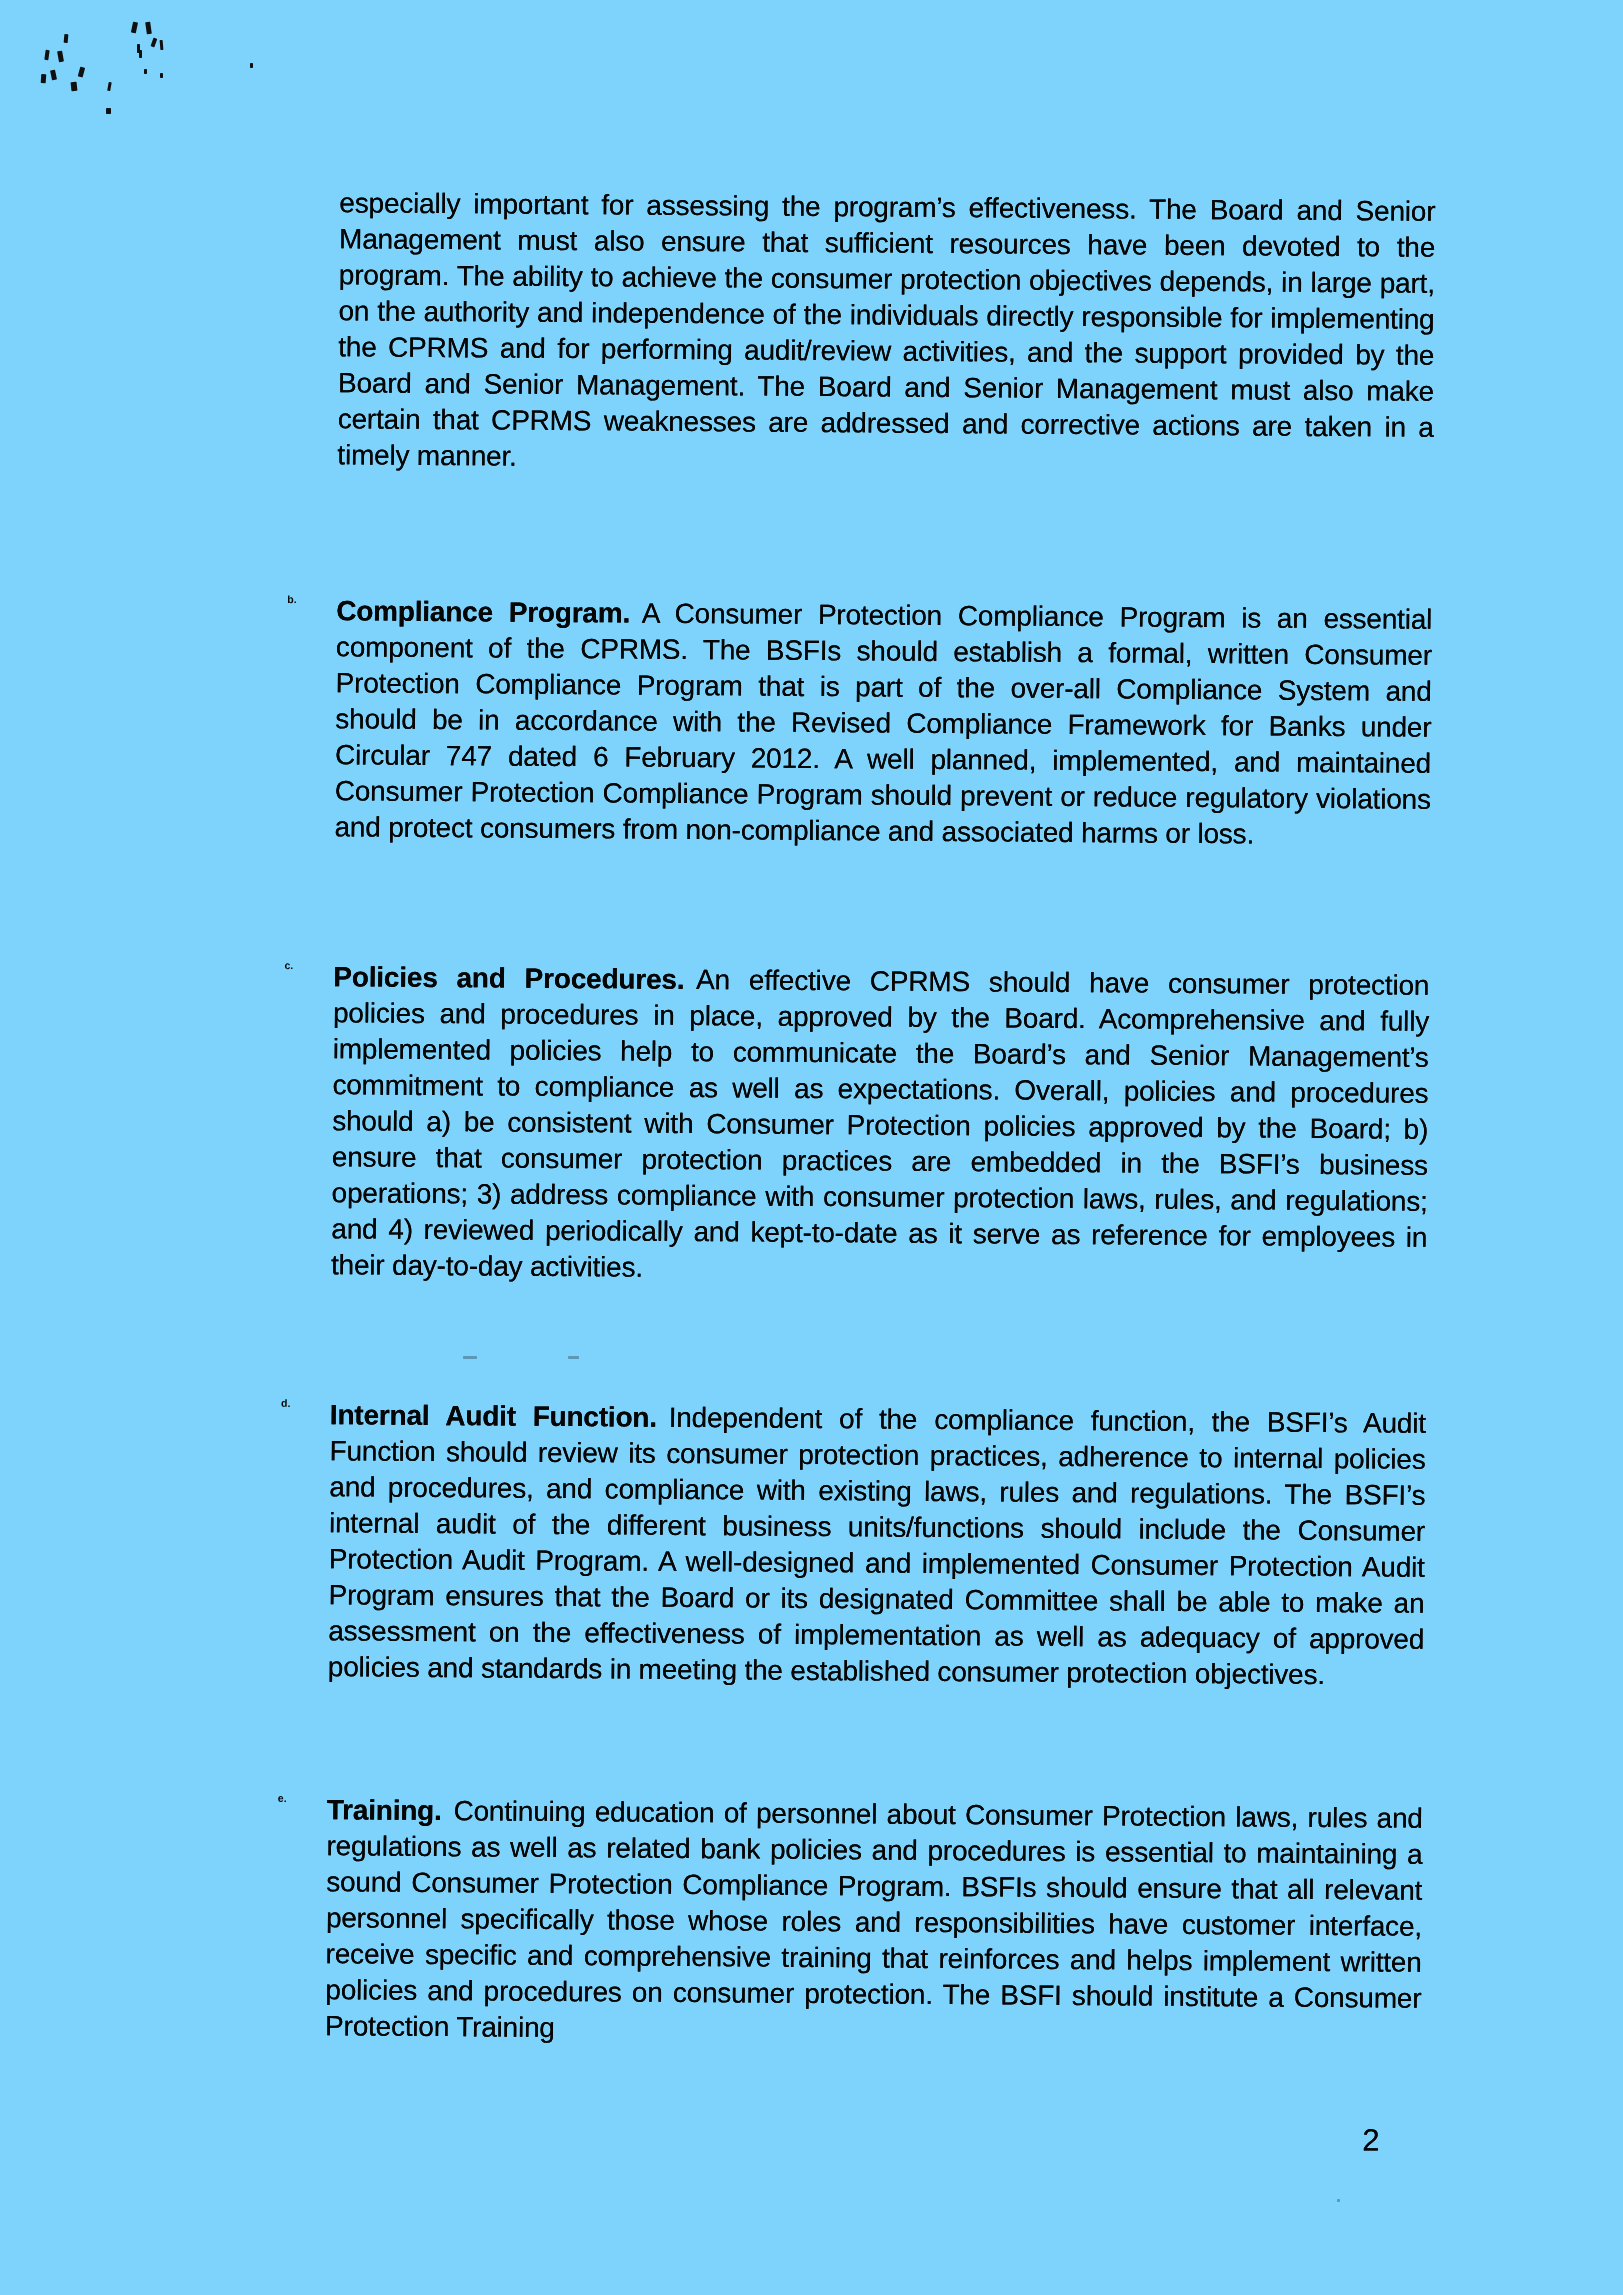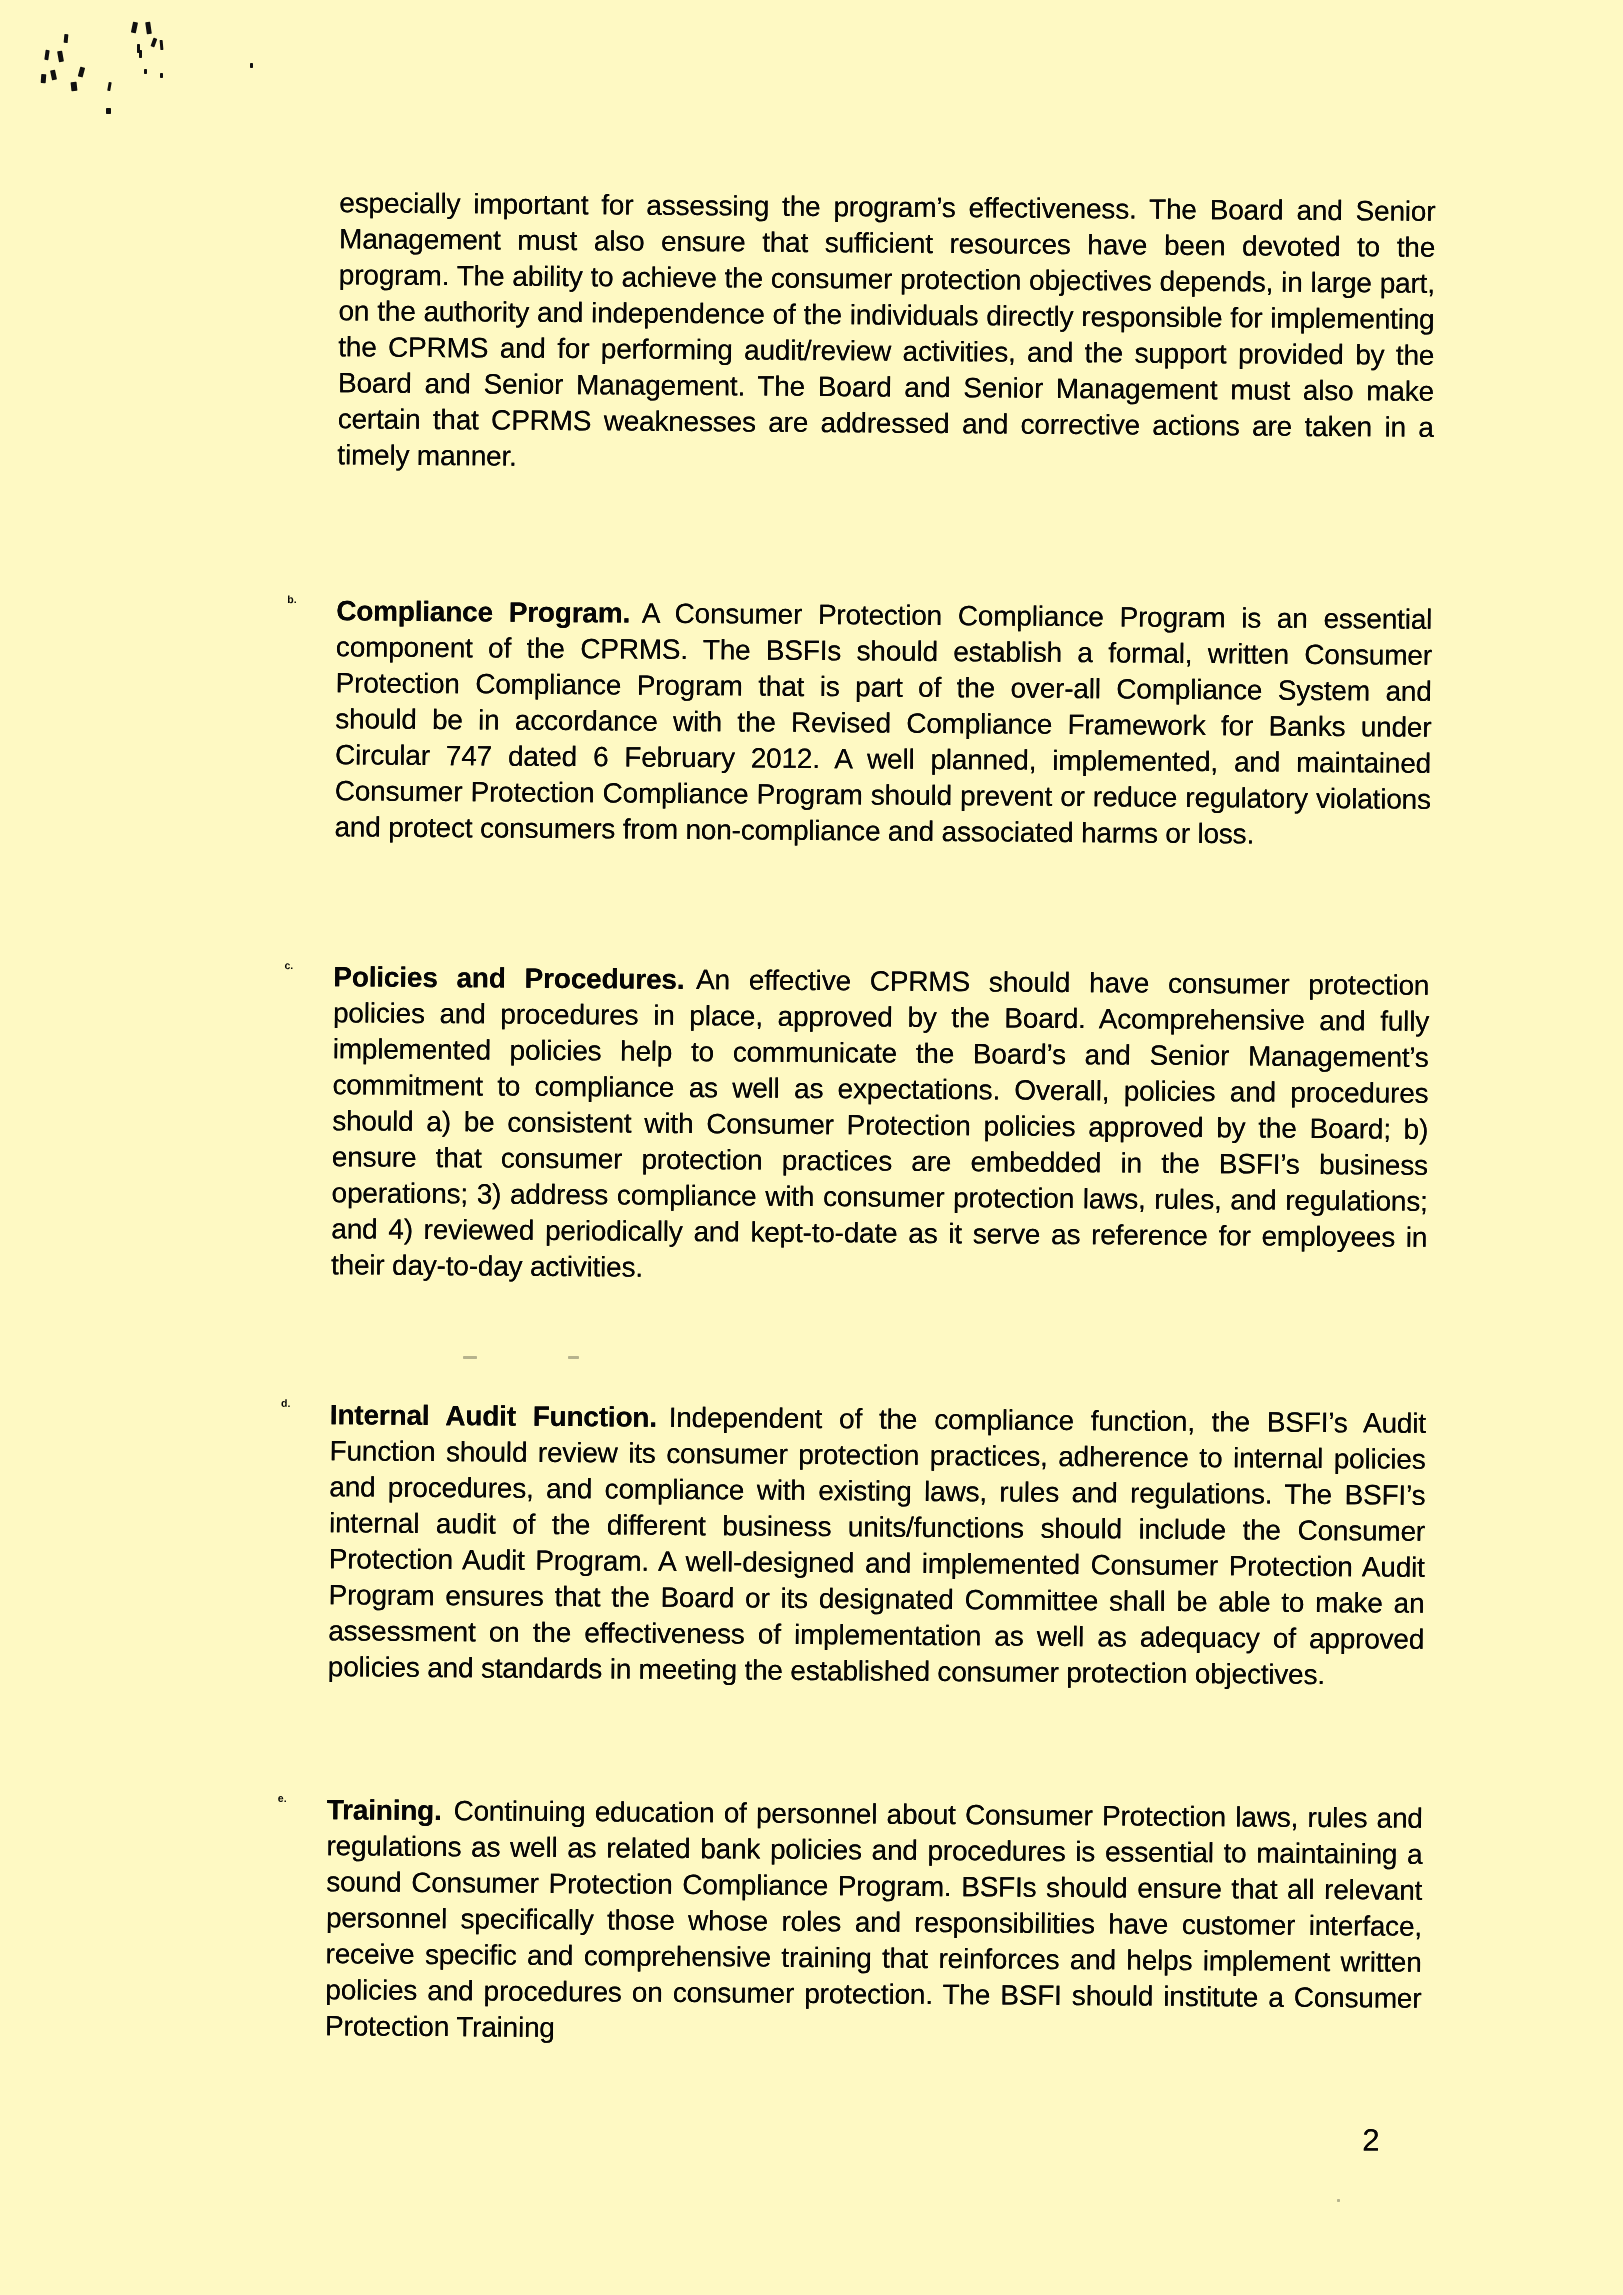--- a/index.html
+++ b/index.html
@@ -4,21 +4,21 @@
 <style>
   html, body {
     margin: 0;
     padding: 0;
     background: #ffffff;
   }
   .page {
     position: relative;
     width: 1623px;
     height: 2295px;
-    background: #fef9c3;
+    background: #7dd3fc;
     overflow: hidden;
     font-family: "Liberation Sans", sans-serif;
     color: #060606;
     text-decoration: underline;
   }
   
   .scan-rotate {
     position: absolute;
     left: 0; top: 0;
     width: 1623px;

